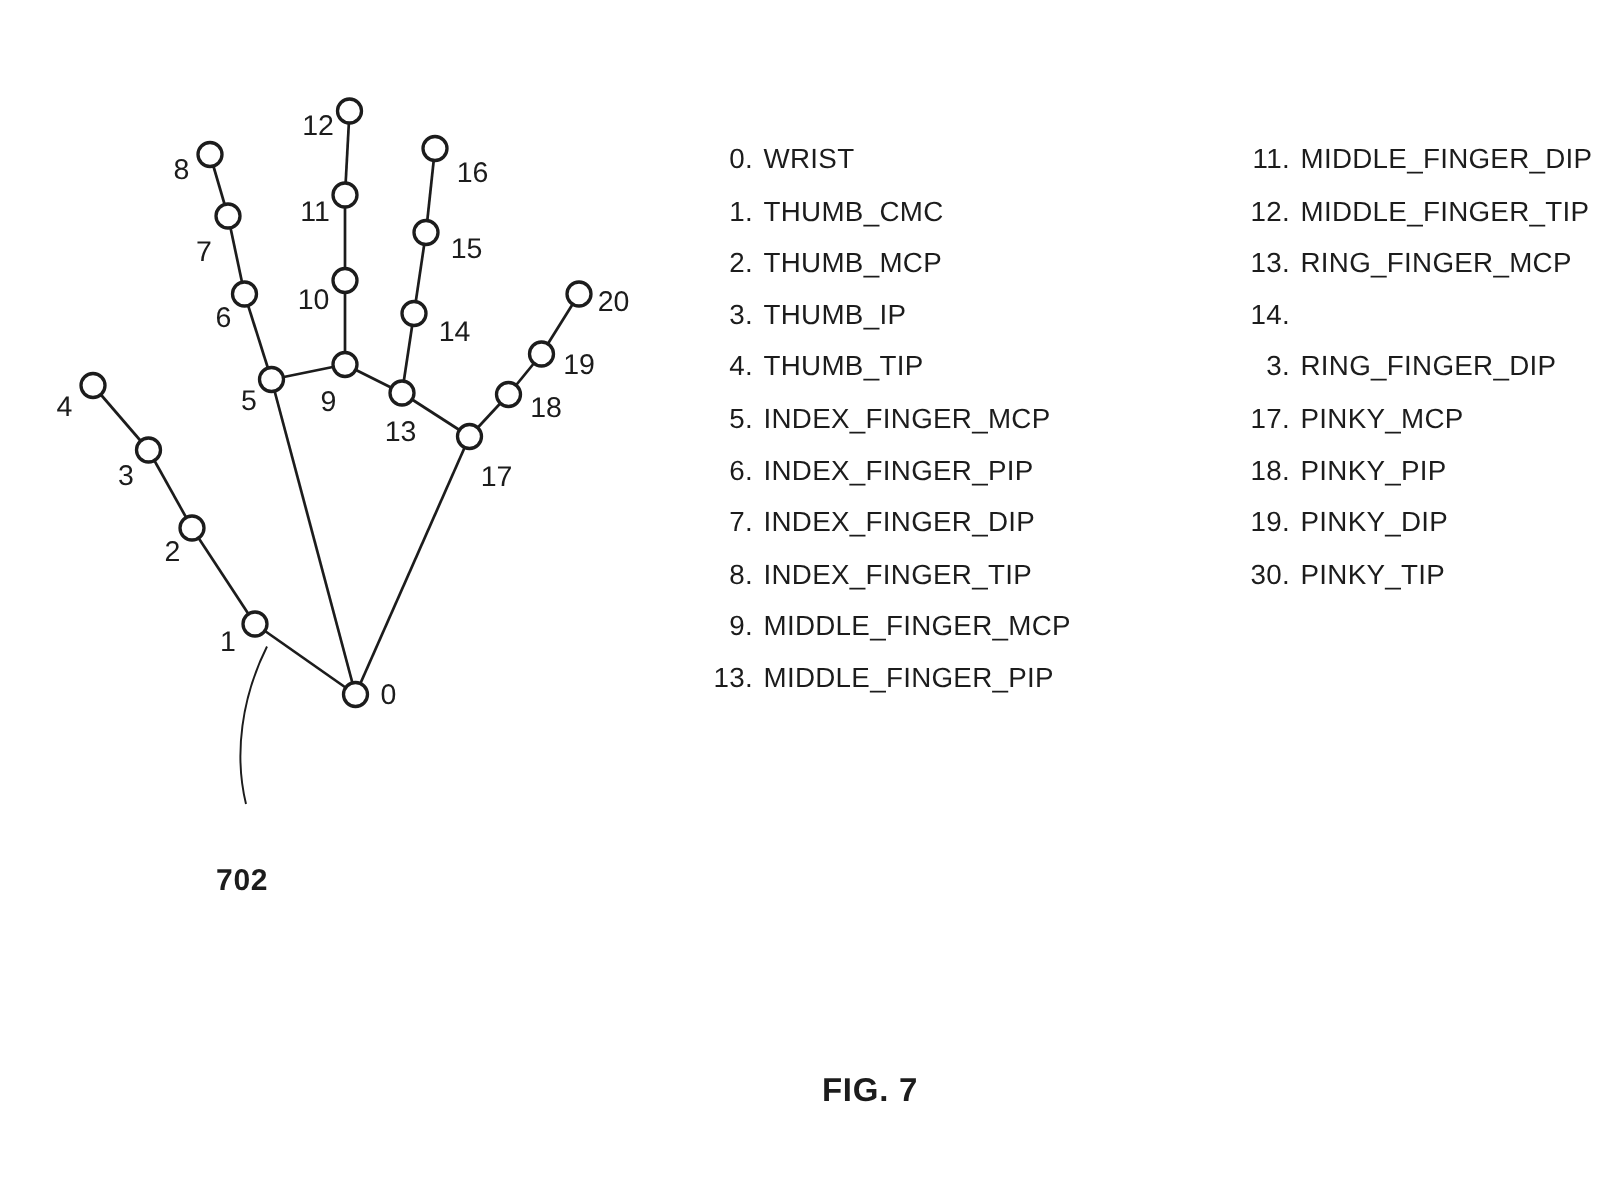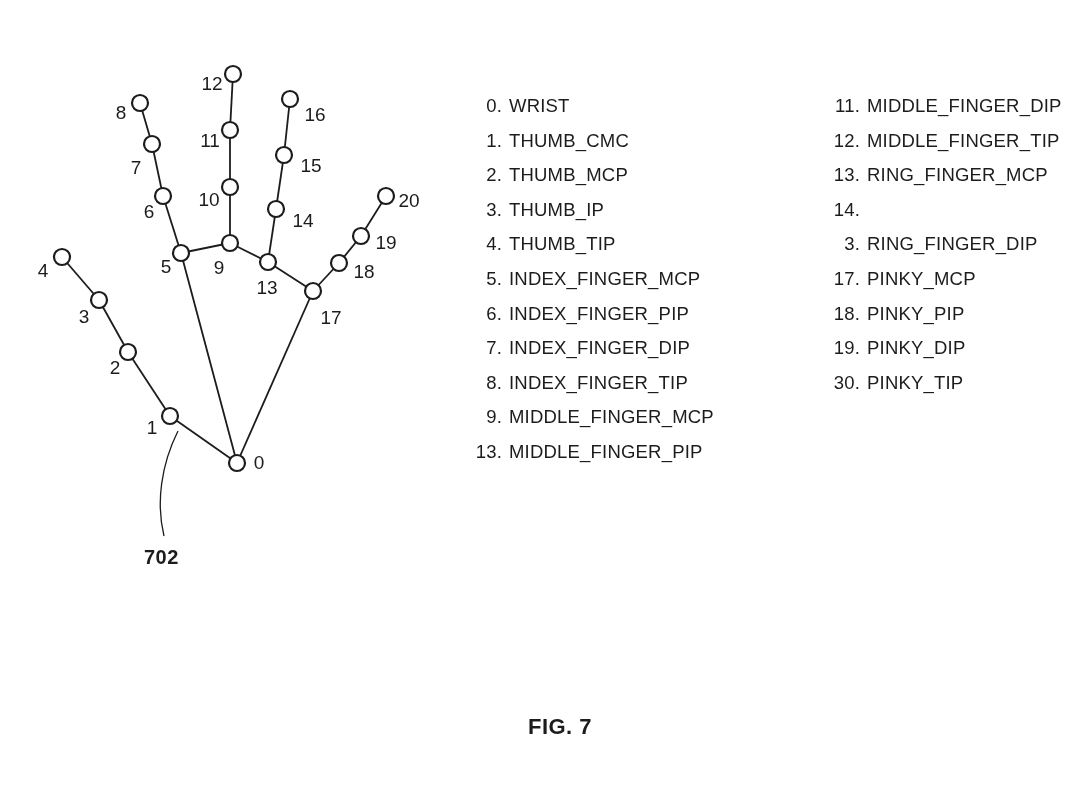--- a/index.html
+++ b/index.html
@@ -36,28 +36,28 @@
     font-size: 18.5px;
     letter-spacing: 0.2px;
     white-space: nowrap;
   }
   .legend-num { width: 40px; text-align: right; flex: none; }
   .col2 .legend-num { width: 48px; }
   .legend-label { margin-left: 7px; }
   .ref-label {
     position: absolute;
     left: 144px;
-    top: 546px;
+    top: 576px;
     font-weight: bold;
     font-size: 20px;
     letter-spacing: 0.5px;
   }
   .caption {
     position: absolute;
-    left: 480px;
+    left: 500px;
     top: 714px;
     width: 160px;
     text-align: center;
     font-weight: bold;
     font-size: 22px;
     letter-spacing: 0.5px;
   }
 </style>
 </head>
 <body>

